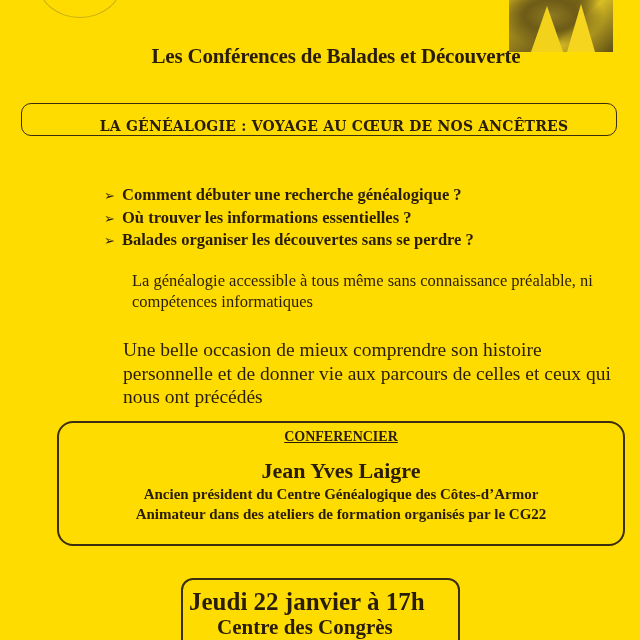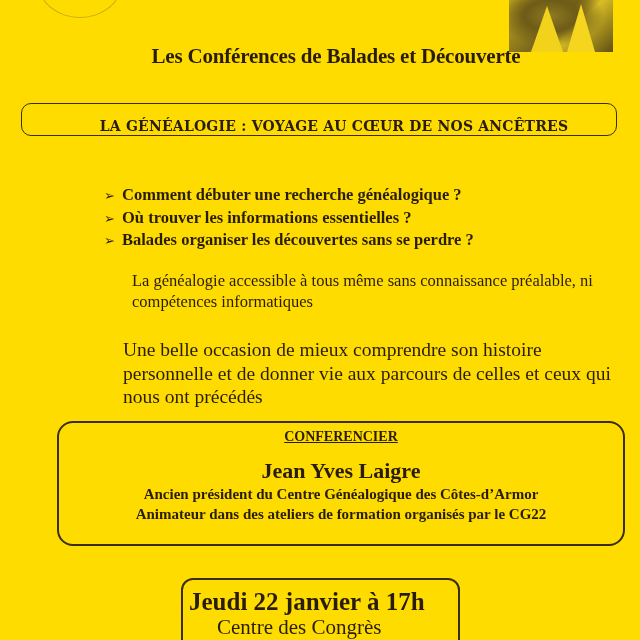--- a/index.html
+++ b/index.html
@@ -76,21 +76,21 @@
   }
   .date-box {
     position:absolute; left:181px; top:578px; width:279px; height:80px;
     border:2px solid #3a2d10; border-radius:12px; box-sizing:border-box;
   }
   .date-line {
     position:absolute; left:6px; top:8px; font-weight:bold; font-size:25px;
     white-space:nowrap;
   }
   .venue-line {
-    position:absolute; left:34px; top:35px; font-weight:normal; font-size:21px;
+    position:absolute; left:34px; top:35px; font-weight:bold; font-size:21px;
     white-space:nowrap;
   }
 </style>
 </head>
 <body>
 
 <div class="seal">
   
 </div>
 

